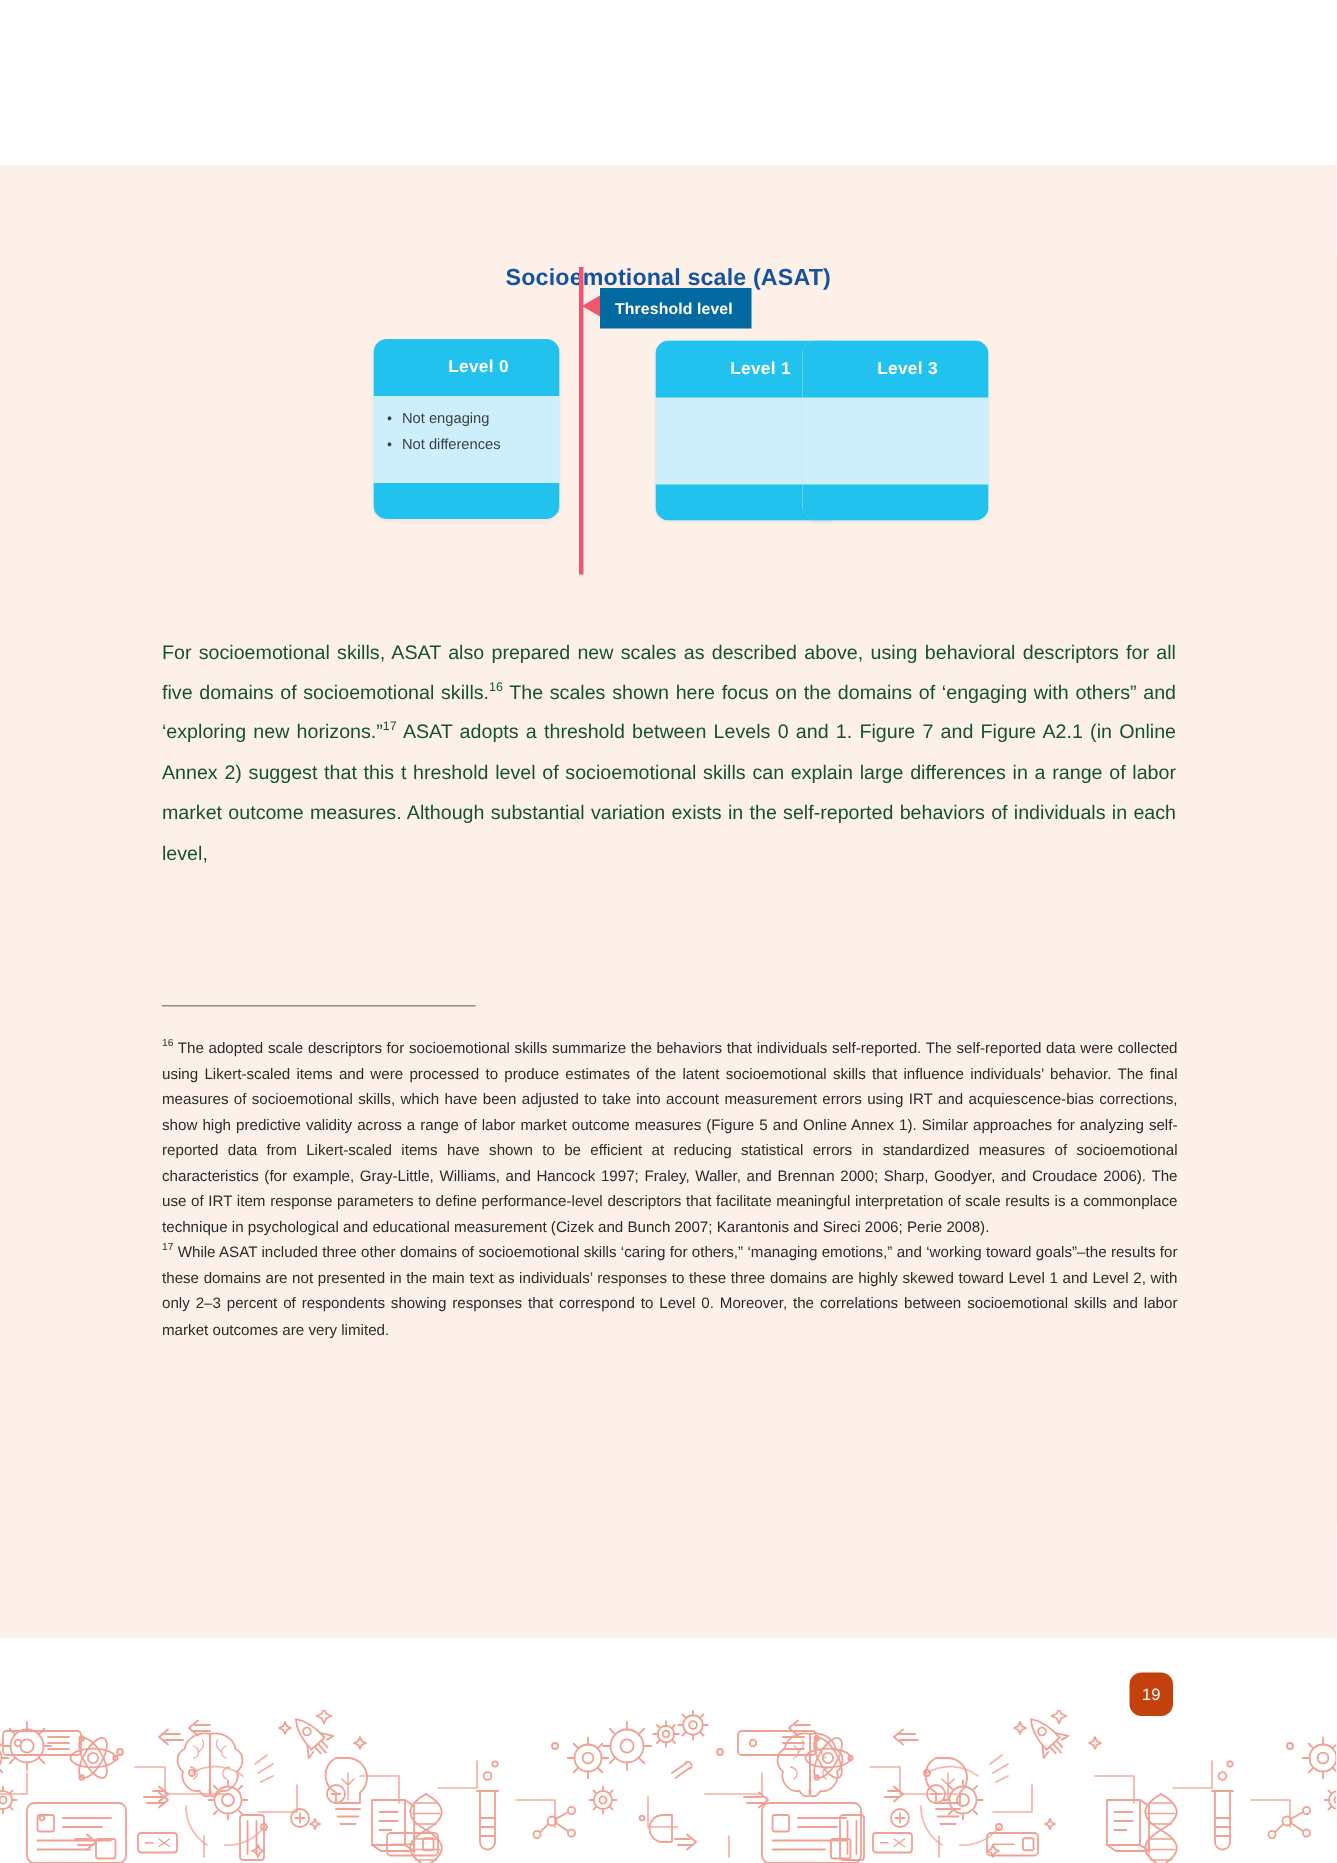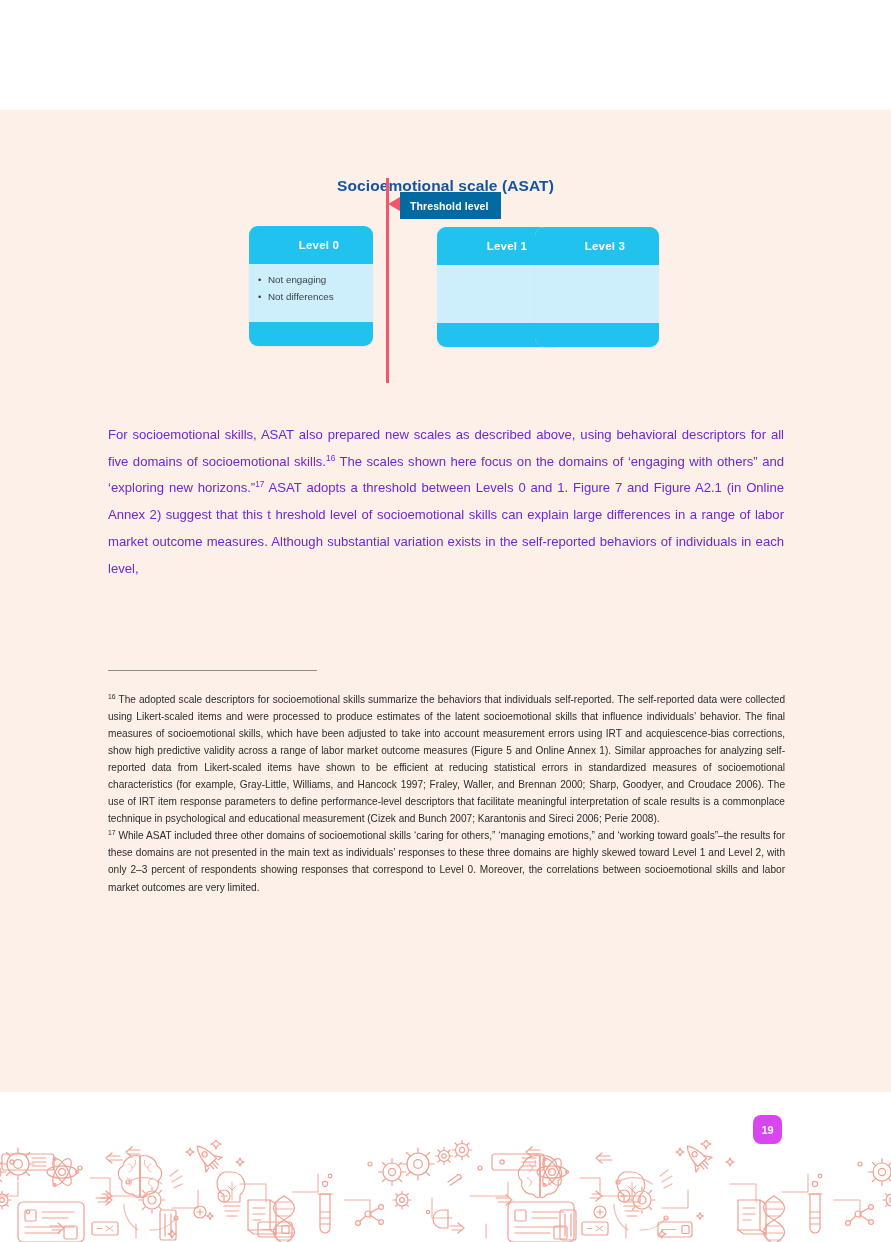--- a/index.html
+++ b/index.html
@@ -141,21 +141,21 @@
     font-size: 9.5px;
   }
 
   
   .body-text {
     position: absolute;
     left: 108px; top: 422px;
     width: 676px;
     font-size: 13.1px;
     line-height: 26.7px;
-    color: #6d28d9;
+    color: #14532d;
     text-align: justify;
   }
   .body-text sup {
     font-size: 8.3px;
     vertical-align: super;
     line-height: 0;
   }
 
   
   .fn-rule {
@@ -178,25 +178,25 @@
     font-size: 6.8px;
     vertical-align: super;
     line-height: 0;
   }
 
   
   .page-badge {
     position: absolute;
     left: 753px; top: 1115px;
     width: 29px; height: 29px;
-    background: #d946ef;
+    background: #c2410c;
     border-radius: 8px;
     color: #ffffff;
     font-size: 11px;
-    font-weight: bold;
+    font-weight: normal;
     display: flex;
     align-items: center;
     justify-content: center;
   }
 
   
   .footer-band {
     position: absolute;
     left: 0; top: 1140px;
     width: 891px; height: 102px;

